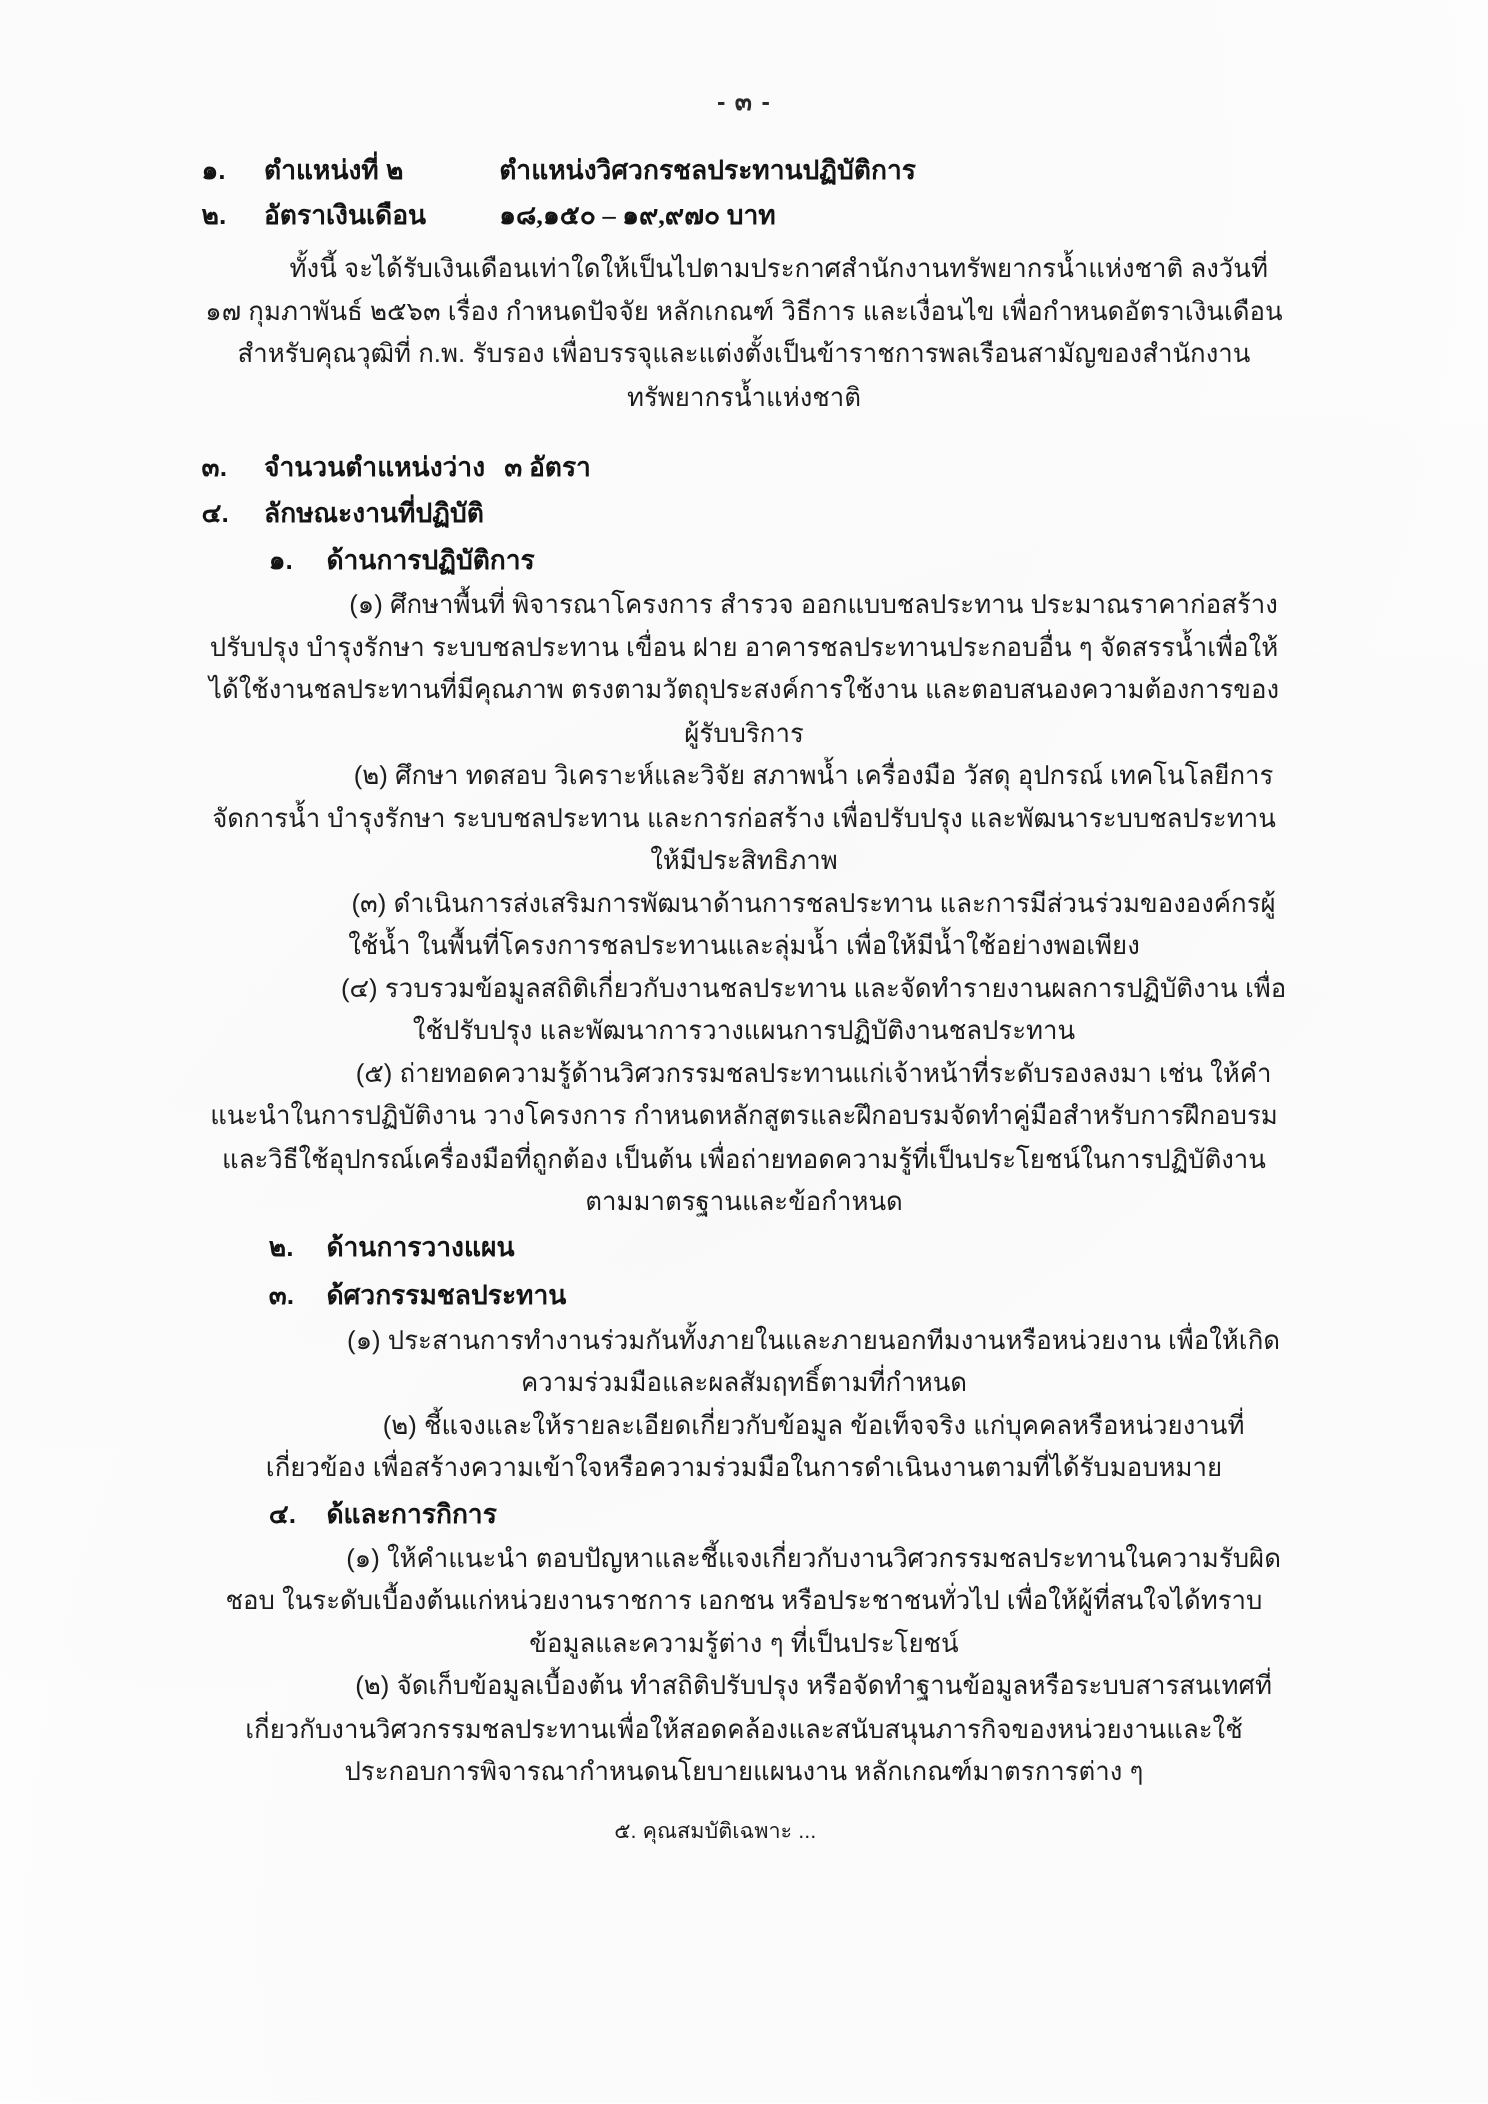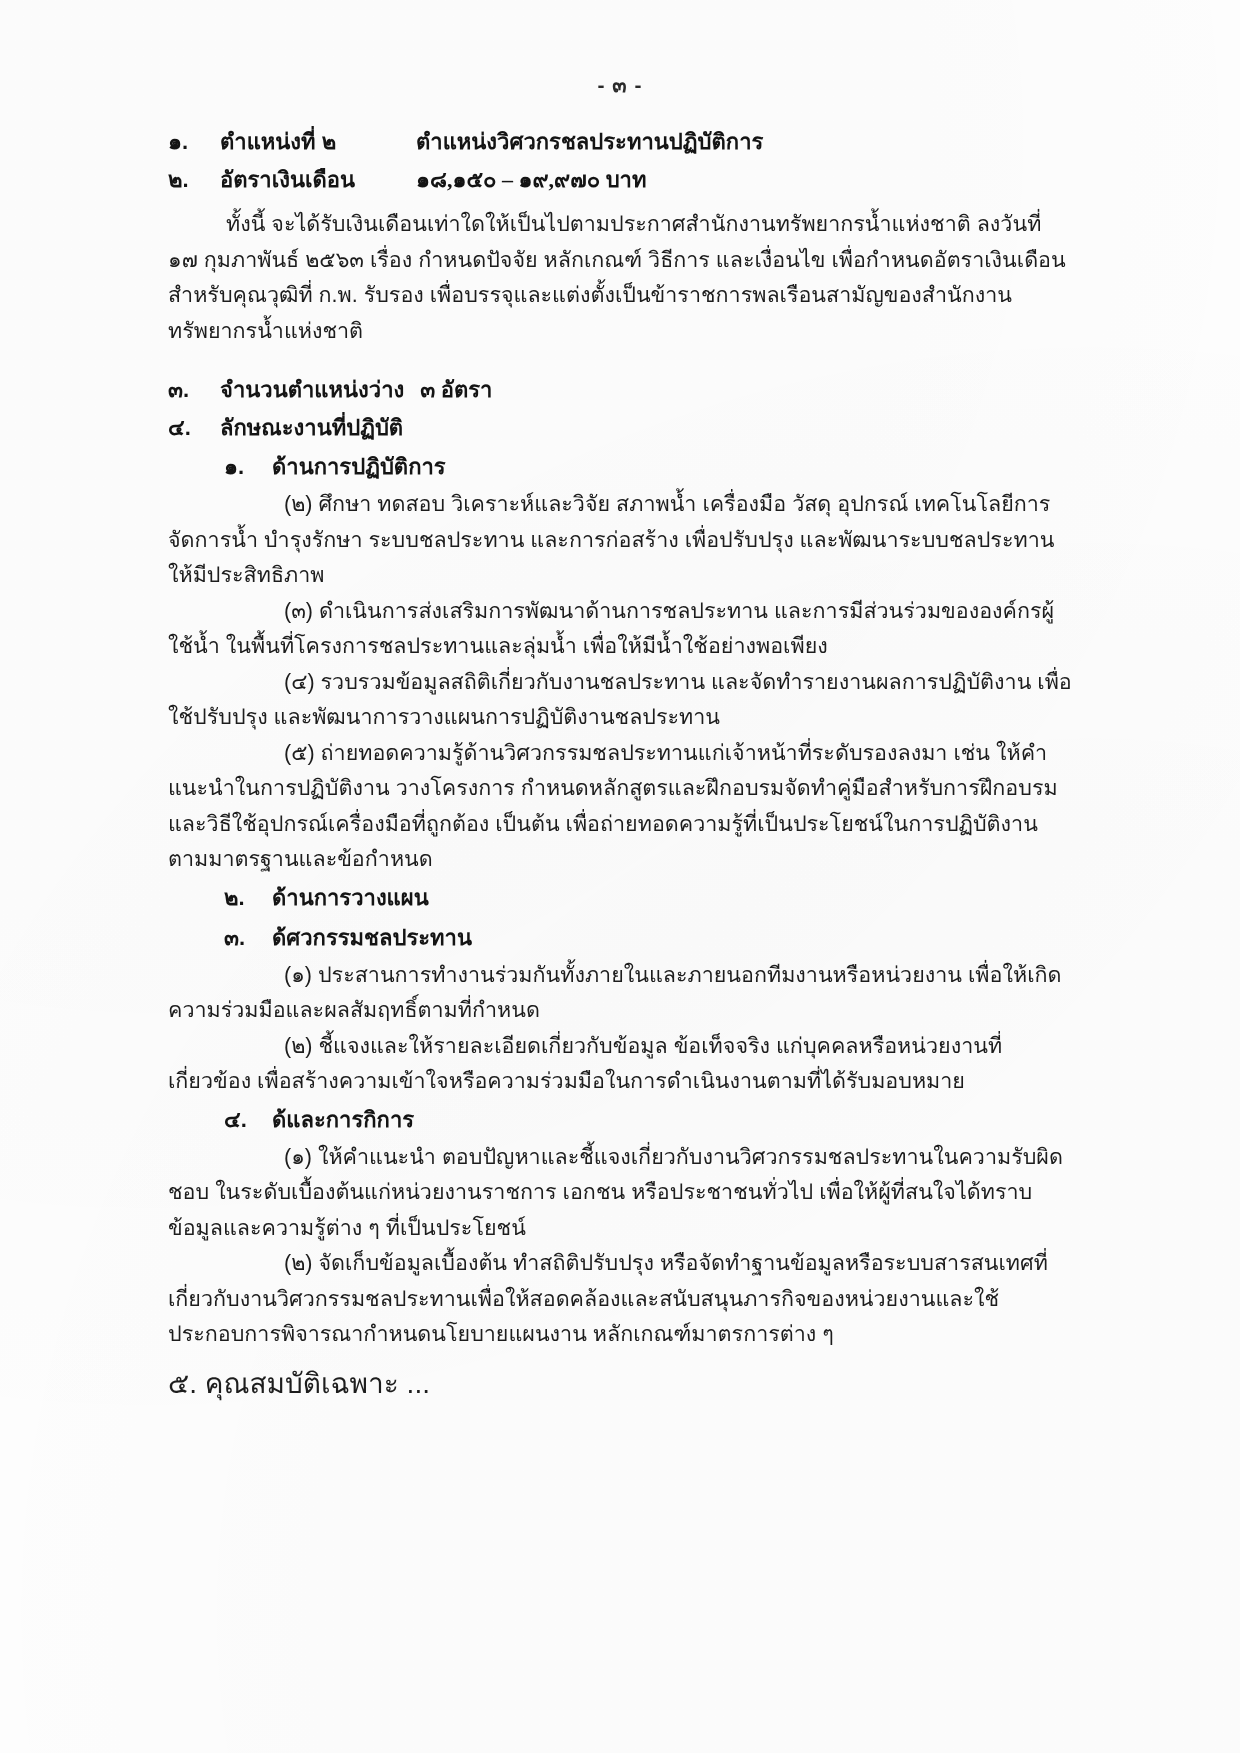--- a/index.html
+++ b/index.html
@@ -80,32 +80,33 @@
     width: 48px;
     flex: 0 0 48px;
   }
 
   
   .block {
     font-size: 21.5px;
     line-height: 35.5px;
     color: #1d1d1d;
     margin: 0;
+    text-align: center;
   }
   .block.indent-first { text-indent: 58px; }
   .block.indent-deep  { text-indent: 116px; }
 
   .spacer-xs { height: 8px; }
   .spacer-sm { height: 14px; }
   .spacer-md { height: 22px; }
 
   .footnote {
-    font-size: 28px;
+    font-size: 18px;
     line-height: 34px;
-    text-align: left;
+    text-align: center;
     padding-right: 48px;
     color: #1d1d1d;
   }
 
   
   .page, .page * {
     -webkit-font-smoothing: antialiased;
   }
 </style>
 </head>
@@ -145,20 +146,21 @@
     <div class="toprow compact">
       <span class="num">๔.</span>
       <span class="label">ลักษณะงานที่ปฏิบัติ</span>
     </div>
 
 
     <div class="subhead">
       <span class="num">๑.</span>
       <span>ด้านการปฏิบัติการ</span>
     </div>
+    <p class="block indent-deep">(๑) ศึกษาพื้นที่ พิจารณาโครงการ สำรวจ ออกแบบชลประทาน ประมาณราคาก่อสร้าง ปรับปรุง บำรุงรักษา ระบบชลประทาน เขื่อน ฝาย อาคารชลประทานประกอบอื่น ๆ จัดสรรน้ำเพื่อให้ได้ใช้งานชลประทานที่มีคุณภาพ ตรงตามวัตถุประสงค์การใช้งาน และตอบสนองความต้องการของผู้รับบริการ</p>
     <p class="block indent-deep">(๒) ศึกษา ทดสอบ วิเคราะห์และวิจัย สภาพน้ำ เครื่องมือ วัสดุ อุปกรณ์ เทคโนโลยีการจัดการน้ำ บำรุงรักษา ระบบชลประทาน และการก่อสร้าง เพื่อปรับปรุง และพัฒนาระบบชลประทานให้มีประสิทธิภาพ</p>
     <p class="block indent-deep">(๓) ดำเนินการส่งเสริมการพัฒนาด้านการชลประทาน และการมีส่วนร่วมขององค์กรผู้ใช้น้ำ ในพื้นที่โครงการชลประทานและลุ่มน้ำ เพื่อให้มีน้ำใช้อย่างพอเพียง</p>
     <p class="block indent-deep">(๔) รวบรวมข้อมูลสถิติเกี่ยวกับงานชลประทาน และจัดทำรายงานผลการปฏิบัติงาน เพื่อใช้ปรับปรุง และพัฒนาการวางแผนการปฏิบัติงานชลประทาน</p>
     <p class="block indent-deep">(๕) ถ่ายทอดความรู้ด้านวิศวกรรมชลประทานแก่เจ้าหน้าที่ระดับรองลงมา เช่น ให้คำแนะนำในการปฏิบัติงาน วางโครงการ กำหนดหลักสูตรและฝึกอบรมจัดทำคู่มือสำหรับการฝึกอบรมและวิธีใช้อุปกรณ์เครื่องมือที่ถูกต้อง เป็นต้น เพื่อถ่ายทอดความรู้ที่เป็นประโยชน์ในการปฏิบัติงานตามมาตรฐานและข้อกำหนด</p>
 
     <div class="subhead">
       <span class="num">๒.</span>
       <span>ด้านการวางแผน</span>
     </div>
 

